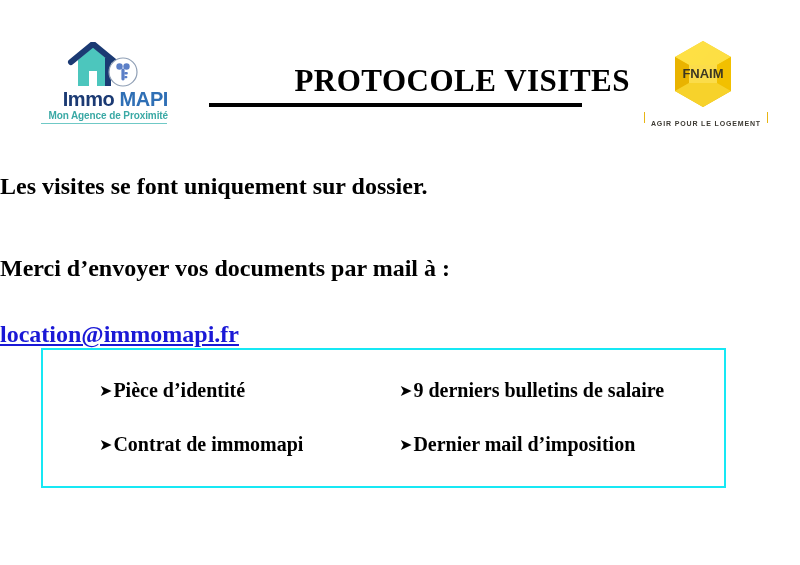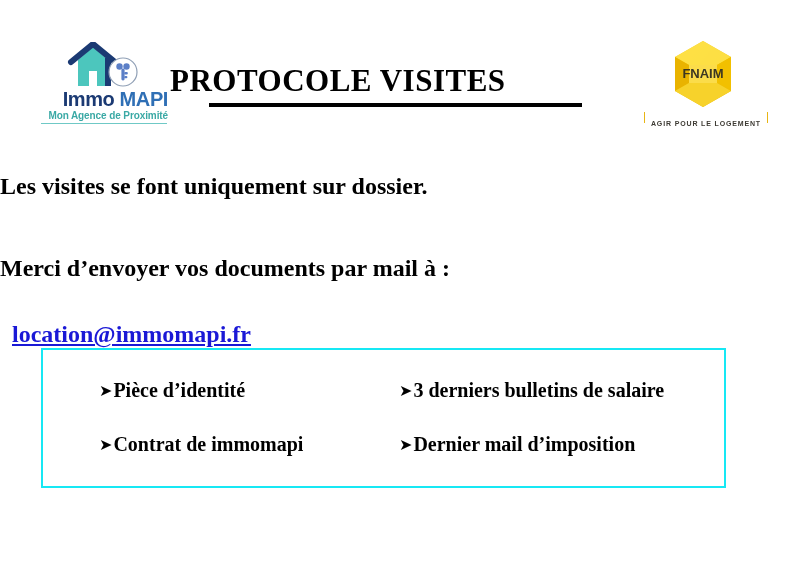--- a/index.html
+++ b/index.html
@@ -73,21 +73,21 @@
     background: #6fc9c6;
     margin: 2px auto 0 auto;
   }
 
   
   .doc-title {
     position: absolute;
     left: 170px;
     top: 63px;
     width: 460px;
-    text-align: left;
+    text-align: right;
     font-family: "Liberation Serif", serif;
     font-weight: bold;
     font-size: 31px;
     letter-spacing: 0.5px;
     color: #000000;
     white-space: nowrap;
   }
   .doc-title-underline {
     position: absolute;
     left: 209px;
@@ -148,21 +148,21 @@
   .body-line {
     font-family: "Liberation Serif", serif;
     font-weight: bold;
     font-size: 24px;
     color: #000000;
     line-height: 30px;
     white-space: nowrap;
   }
   .body-line.l1 { margin-top: 11px; }
   .body-line.l2 { margin-top: 52px; }
-  .body-line.l3 { margin-top: 36px; padding-left: 12px; }
+  .body-line.l3 { margin-top: 36px; }
   .email-link {
     font-family: "Liberation Serif", serif;
     font-weight: bold;
     font-size: 24px;
     color: #1a18d6;
     text-decoration: underline;
     text-underline-offset: 2px;
     cursor: pointer;
   }
 
@@ -287,21 +287,21 @@
   <div class="doc-box">
     <div class="doc-grid">
 
       <div class="doc-item">
         <span class="doc-bullet">➤</span>
         <span class="doc-item-label">Pièce d’identité</span>
       </div>
 
       <div class="doc-item">
         <span class="doc-bullet">➤</span>
-        <span class="doc-item-label">3 derniers bulletins de salaire</span>
+        <span class="doc-item-label">9 derniers bulletins de salaire</span>
       </div>
 
       <div class="doc-item">
         <span class="doc-bullet">➤</span>
         <span class="doc-item-label">Contrat de immomapi</span>
       </div>
 
       <div class="doc-item">
         <span class="doc-bullet">➤</span>
         <span class="doc-item-label">Dernier mail d’imposition</span>

